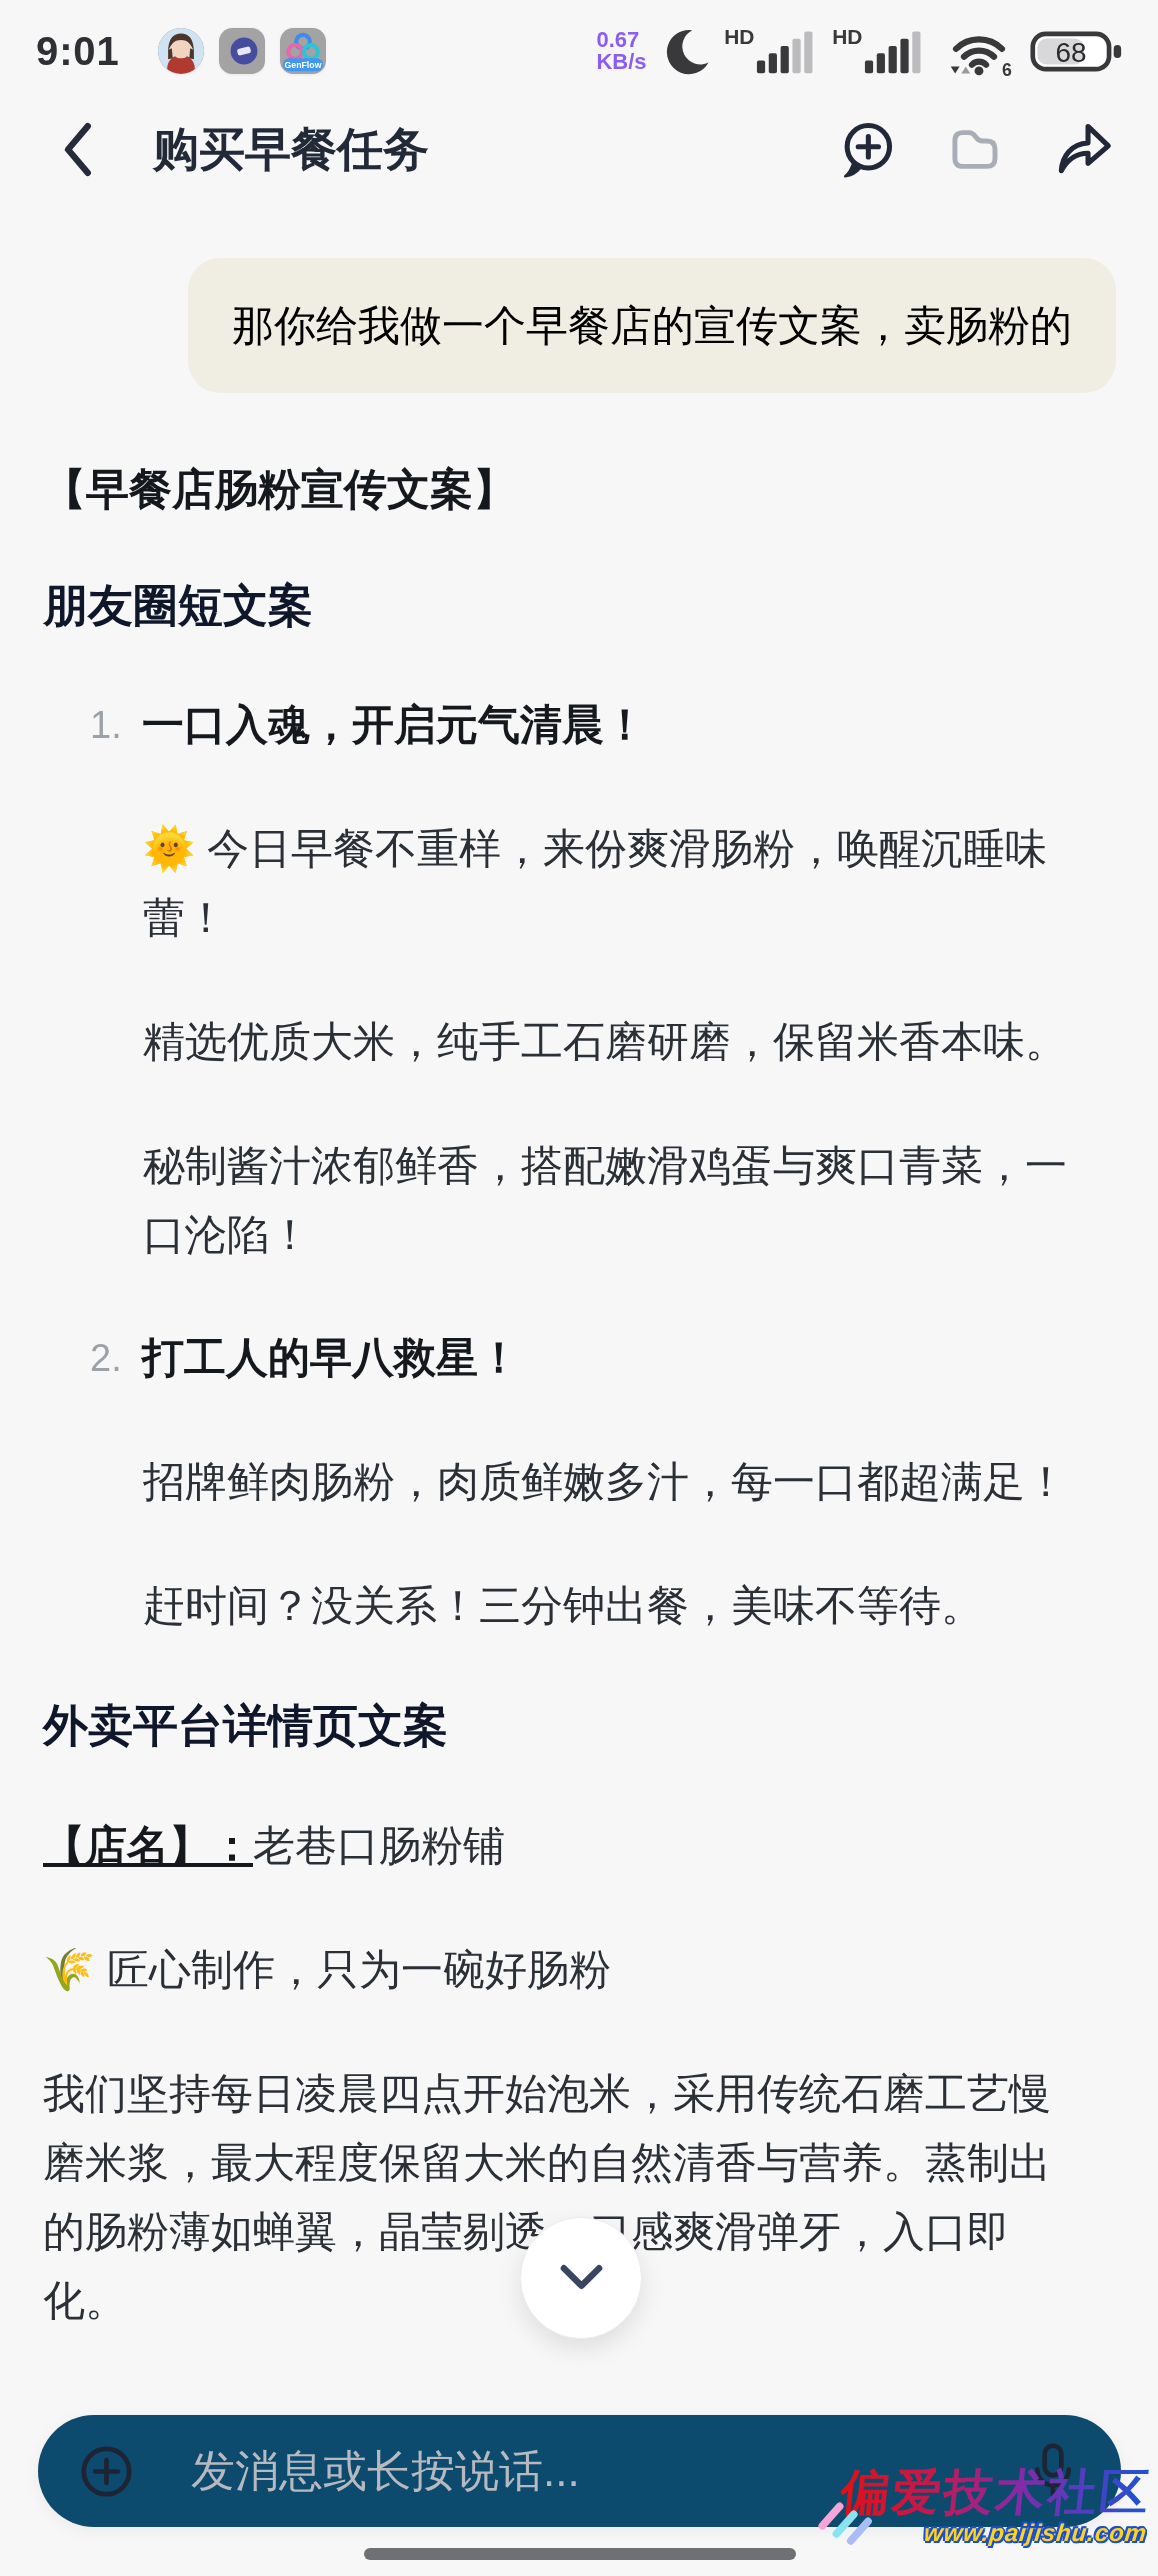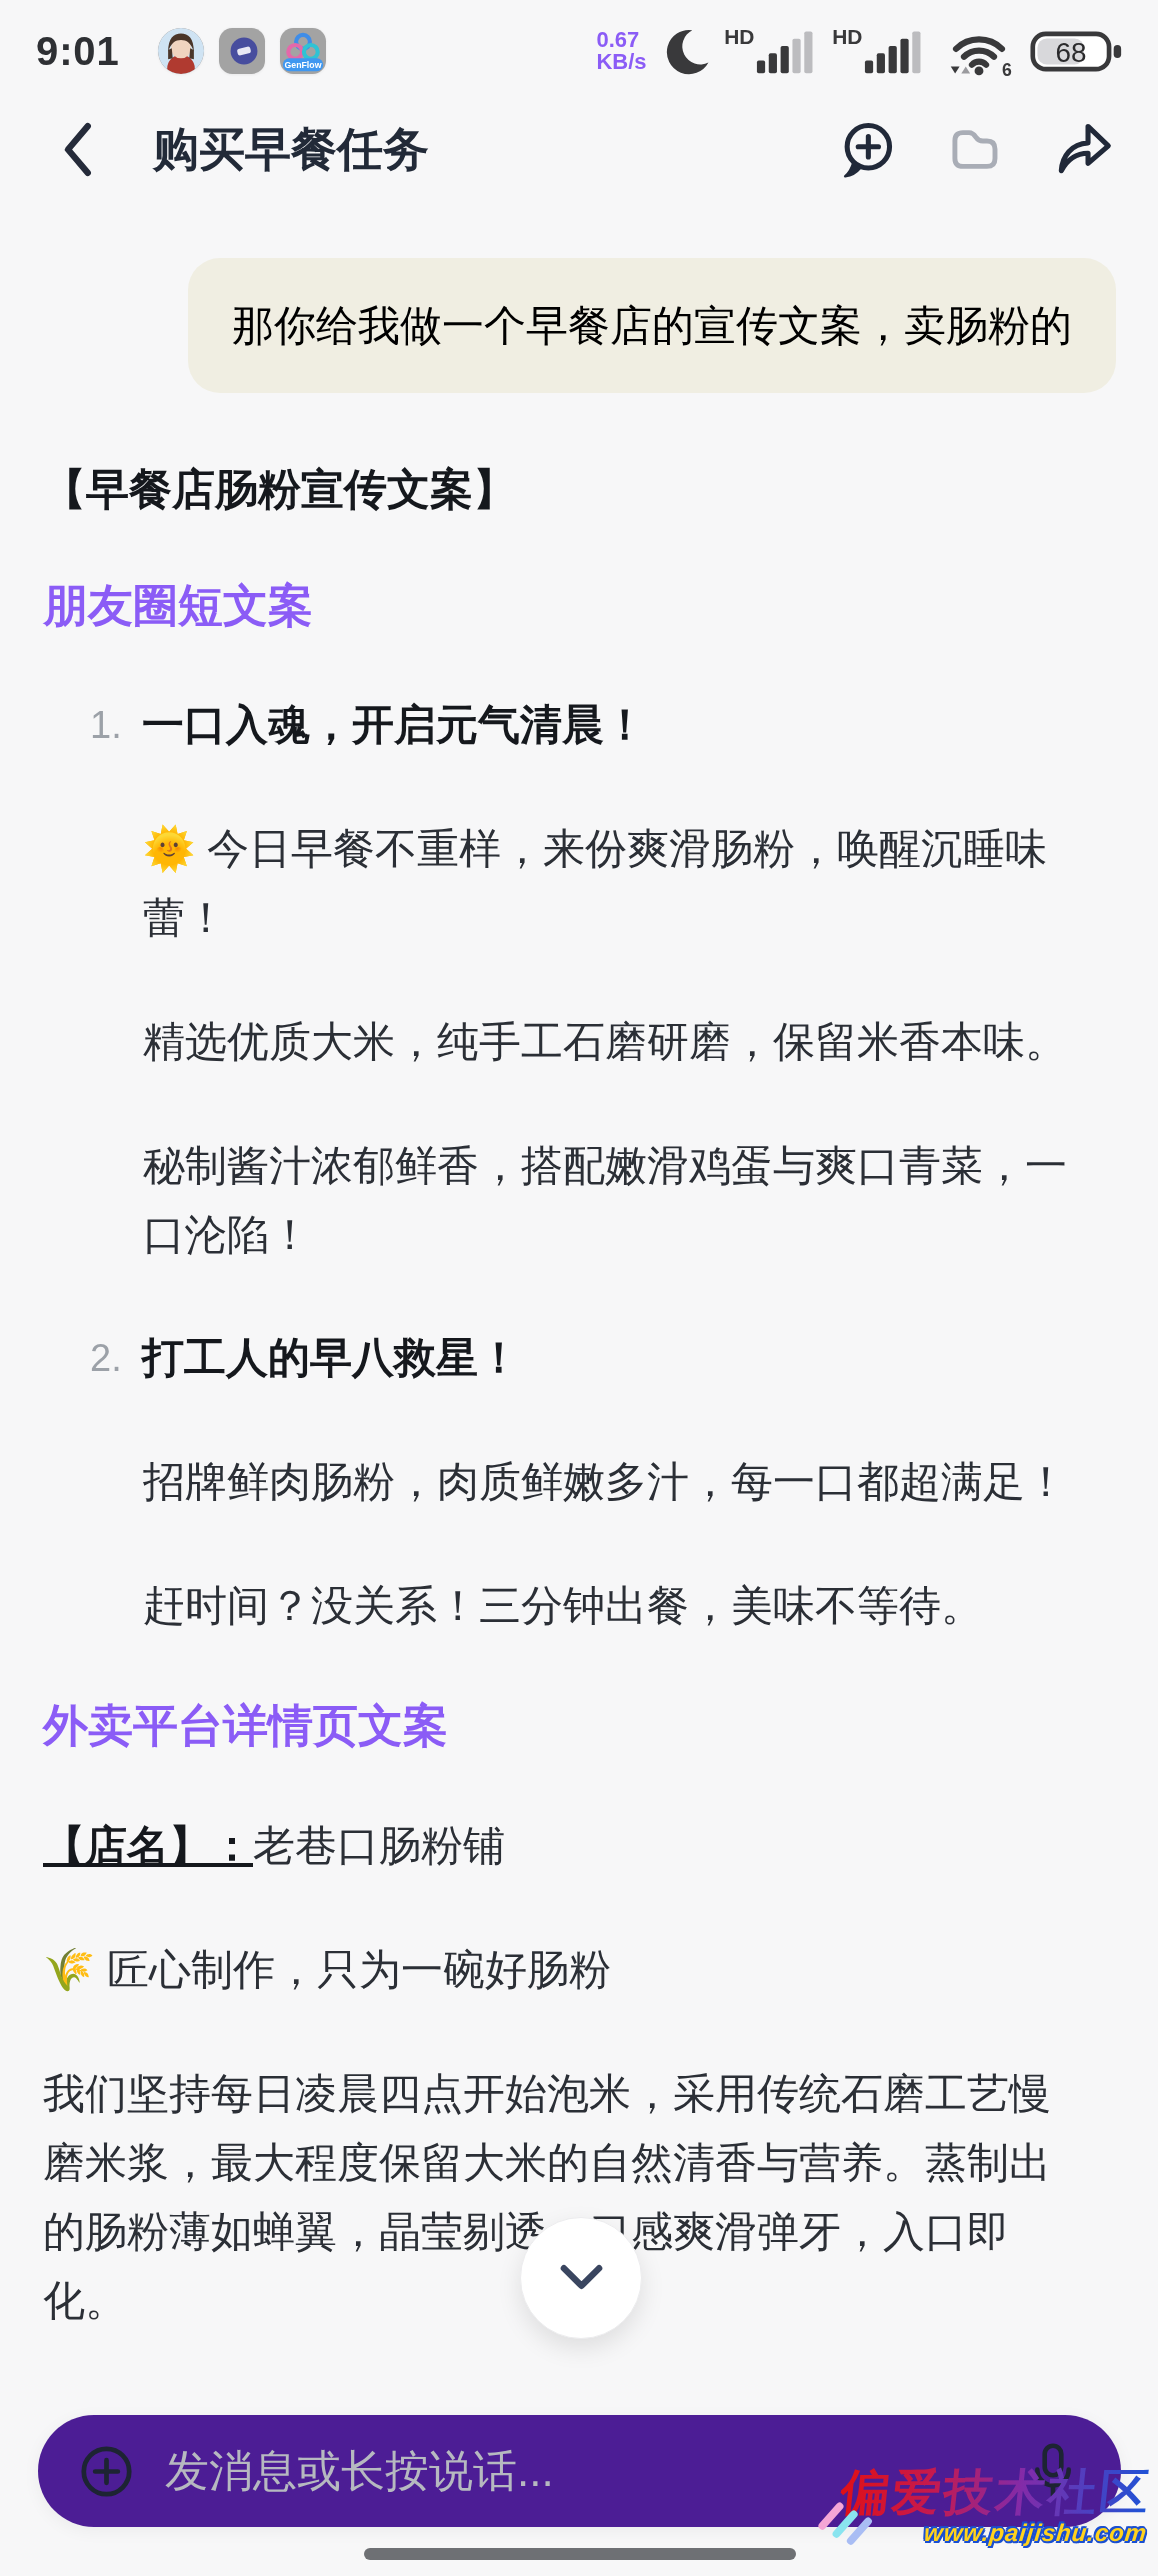--- a/index.html
+++ b/index.html
@@ -17,35 +17,35 @@
   .header{display:flex;align-items:center;height:106px;padding:0 47px;}
   .hdr-title{margin-left:47px;font-size:46px;font-weight:600;color:#222a38;}
   .hdr-spacer{flex:1;}
   .hdr-icons{display:flex;align-items:center;gap:49px;}
   .iconbtn{width:59px;height:59px;display:flex;align-items:center;justify-content:center;background:none;border:none;padding:0;cursor:pointer;}
   
   .content{position:relative;padding:0 43px;}
   .bubble-row{display:flex;justify-content:flex-end;margin-top:55px;}
   .bubble{background:#f0eee2;border-radius:32px;padding:38px 44px;font-size:42px;line-height:59px;color:#000000;max-width:950px;}
   .doc-title{margin-top:66px;font-size:43px;line-height:61px;font-weight:700;color:#15181d;}
-  .sec-heading{margin-top:55px;font-size:45px;line-height:61px;font-weight:700;color:#8b5cf6;}
+  .sec-heading{margin-top:55px;font-size:45px;line-height:61px;font-weight:700;color:#0f172a;}
   .list-item{display:flex;margin-top:55px;}
   .li-num{flex:0 0 52px;margin-left:47px;font-size:38px;line-height:68px;color:#9ca1a8;}
   .li-title{font-size:42px;line-height:68px;font-weight:700;color:#15181d;}
   .p-ind{margin:55px 0 0 100px;max-width:964px;font-size:42px;line-height:69px;color:#2b2f36;}
   .p-full{margin-top:55px;font-size:42px;line-height:69px;color:#2b2f36;}
   .p-full .b{font-weight:700;color:#15181d;text-decoration:underline;}
   .closing{max-width:1026px;}
   
   .scrollbtn{position:absolute;left:520px;top:2217px;width:120px;height:120px;border-radius:50%;
              background:#ffffff;border:1.9px solid #ececee;box-shadow:0 9.5px 25px rgba(0,0,0,.10);
              display:flex;align-items:center;justify-content:center;cursor:pointer;z-index:5;}
   
-  .composer{position:absolute;left:38px;right:38px;top:2415px;height:112px;background:#4c1d95;border-radius:57px;
-            box-shadow:0 3.8px 17px rgba(0,0,0,.05);display:flex;align-items:center;padding:0 42px;z-index:4;box-sizing:border-box;}
+  .composer{position:absolute;left:38px;right:38px;top:2415px;height:112px;background:#0c4a6e;border-radius:57px;
+            box-shadow:0 3.8px 17px rgba(0,0,0,.05);display:flex;align-items:center;padding:0 42px;z-index:4;box-sizing:border-box;gap:26px;}
   .ph-text{margin-left:32px;font-size:44px;color:#b6b9c0;flex:1;}
   .homebar{position:absolute;left:364px;top:2548px;width:432px;height:12.3px;border-radius:6.6px;background:#6e7074;z-index:6;}
   
   .watermark{position:absolute;right:9.5px;top:2466px;z-index:8;text-align:right;transform:skewX(-6deg);}
   .wm-title{font-size:49px;font-weight:800;letter-spacing:2.8px;
             background:linear-gradient(90deg,#e01016 0%,#c41a50 30%,#832ba8 58%,#1b54d8 100%);
             -webkit-background-clip:text;background-clip:text;color:transparent;line-height:53px;}
   .wm-url{font-size:24px;font-weight:800;font-style:italic;color:#ffd21c;letter-spacing:0.9px;line-height:28.5px;
           text-shadow:-1.9px 0 #1a4fd1,1.9px 0 #1a4fd1,0 -1.9px #1a4fd1,0 1.9px #1a4fd1,1.9px 1.9px #1a4fd1,-1.9px -1.9px #1a4fd1;}
   .wm-strokes{position:absolute;left:-17px;bottom:-7.6px;width:57px;height:57px;}

